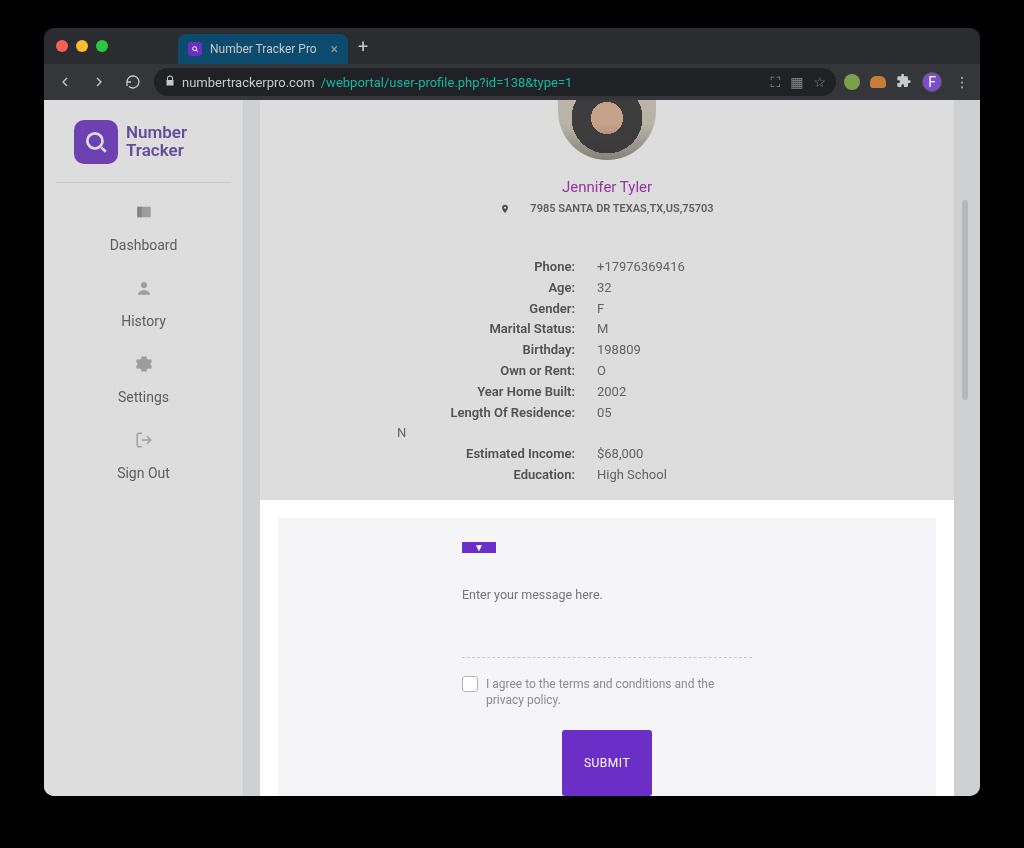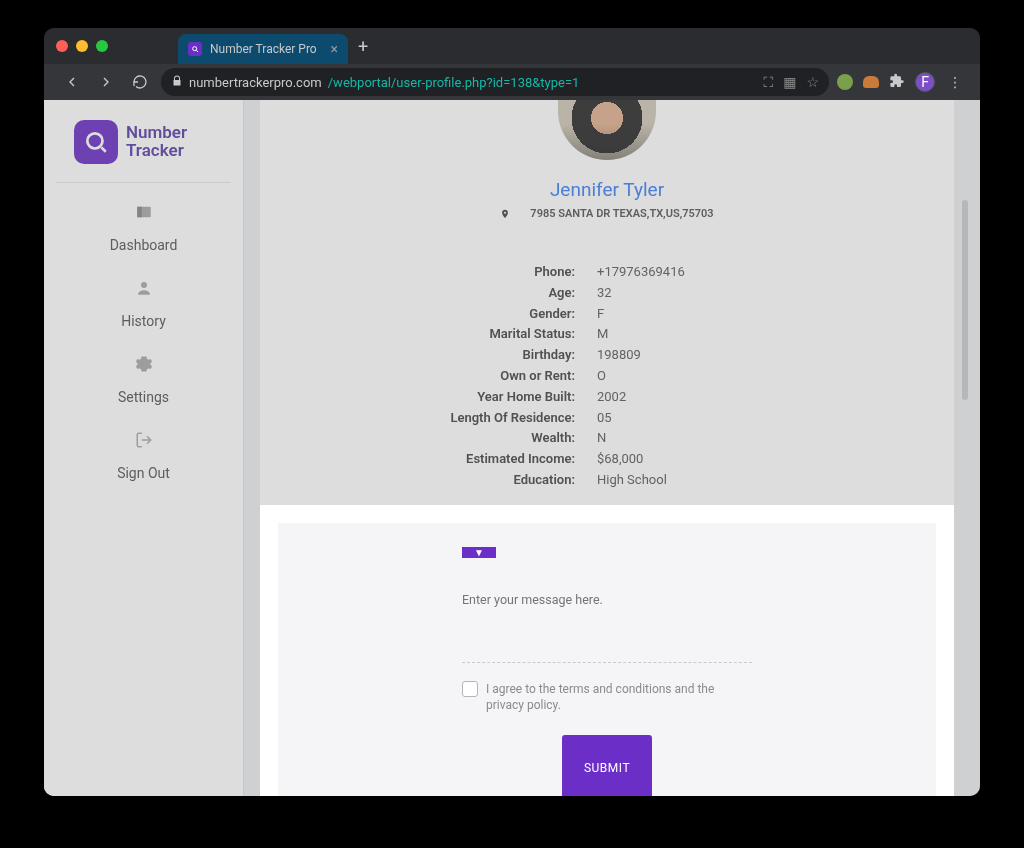--- a/index.html
+++ b/index.html
@@ -10,21 +10,21 @@
 .titlebar { height: 36px; background: #2b2c2f; display: flex; align-items: center; padding: 0 12px; }
 .traffic { display: flex; gap: 8px; }
 .dot { width: 12px; height: 12px; border-radius: 50%; }
 .dot.r { background: #ff5f56; } .dot.y { background: #ffbd2e; } .dot.g { background: #27c93f; }
 .tab { margin-left: 70px; background: #0c4a6e; height: 30px; border-radius: 8px 8px 0 0; display: flex; align-items: center; padding: 0 10px; gap: 8px; color: #c9c9c9; font-size: 12px; width: 170px; position: relative; top: 3px;}
 .tab-favicon { width: 14px; height: 14px; background: #6b2fc7; border-radius: 3px; display: flex; align-items: center; justify-content: center; }
 .tab-favicon svg { width: 8px; height: 8px; }
 .tab-close { margin-left: auto; color: #999; font-size: 14px; cursor: pointer; }
 .newtab { margin-left: 10px; color: #c9c9c9; font-size: 18px; cursor: pointer; }
 
-.toolbar { height: 36px; background: #35363a; display: flex; align-items: center; padding: 0 15px; gap: 8px; }
+.toolbar { height: 36px; background: #35363a; display: flex; align-items: center; padding: 0 8px; gap: 8px; }
 .tbtn { width: 26px; height: 26px; display: flex; align-items: center; justify-content: center; color: #c9c9c9; cursor: pointer; border-radius: 50%; }
 .tbtn svg { width: 16px; height: 16px; }
 .urlbar { flex: 1; background: #202124; height: 28px; border-radius: 14px; display: flex; align-items: center; padding: 0 10px; color: #c9c9c9; font-size: 13px; gap: 6px; }
 .urlbar .dim { color: #14b8a6; }
 .urlicons { display: flex; gap: 10px; margin-left: auto; color: #8a8a8a; }
 .urlicons > span, .exticons > span { font-size: 14px; }
 .exticons { display: flex; gap: 10px; align-items: center; color: #c9c9c9; }
 .avatar-btn { width: 20px; height: 20px; border-radius: 50%; background: #7b4fc7; color: #fff; font-size: 11px; display: flex; align-items: center; justify-content: center; border: 1px solid #555; }
 .ext-pill { width: 16px; height: 16px; background: #7aa04b; border-radius: 50%; }
 .ext-palette { width: 16px; height: 12px; background: #c97b3a; border-radius: 6px 6px 3px 3px; }
@@ -43,21 +43,21 @@
 .sideicon { width: 22px; height: 22px; display: flex; align-items: center; justify-content: center; color: #888; }
 .sideicon svg { width: 18px; height: 18px; }
 
 .main { position: absolute; left: 200px; right: 10px; top: 0; bottom: 0; overflow: hidden; }
 .scrollbar { position: absolute; right: 2px; top: 100px; width: 6px; height: 200px; background: #b7b7b7; border-radius: 3px; z-index: 4; }
 
 .profile-card { background: #fff; margin: 0 16px; padding-bottom: 14px; position: relative; z-index: 1; }
 .avatar-wrap { display: flex; justify-content: center; }
 .avatar { width: 98px; height: 60px; border-radius: 0 0 49px 49px; background: radial-gradient(circle at 50% 30%, #e0b090 0 25%, #2a2a2a 25% 55%, #d0c8b8 55% 100%); background-color: #7a6a5a; overflow: hidden; position: relative; }
 .avatar::after { content:""; position:absolute; inset:0; background: linear-gradient(180deg, rgba(0,0,0,0) 40%, rgba(30,30,30,.4) 100%); }
-.profile-name { text-align: center; font-size: 19px; color: #3b82f6; margin-top: 18px; font-weight: 400; }
+.profile-name { text-align: center; font-size: 15px; color: #a21caf; margin-top: 18px; font-weight: 400; }
 .profile-addr { text-align: center; font-size: 11px; color: #555; margin-top: 6px; font-weight: 600; display: flex; align-items: center; justify-content: center; gap: 20px; }
 .profile-addr svg { width: 10px; height: 10px; }
 
 .details { margin: 42px auto 0; width: 420px; }
 .drow { display: flex; font-size: 13px; line-height: 1.6; }
 .dlabel { width: 200px; text-align: right; color: #444; font-weight: 600; padding-right: 22px; }
 .dval { color: #5b5b5b; }
 
 .compose-wrap { background: #fff; margin: 0 16px; padding: 18px; position: relative; z-index: 5; }
 .compose { background: #f5f5f8; padding: 24px 0 24px; }
@@ -229,21 +229,20 @@
             </div>
             <div class="drow">
               <div class="dlabel">Year Home Built:</div>
               <div class="dval">2002</div>
             </div>
             <div class="drow">
               <div class="dlabel">Length Of Residence:</div>
               <div class="dval">05</div>
             </div>
             <div class="drow">
-              <div class="dlabel">Wealth:</div>
               <div class="dval">N</div>
             </div>
             <div class="drow">
               <div class="dlabel">Estimated Income:</div>
               <div class="dval">$68,000</div>
             </div>
             <div class="drow">
               <div class="dlabel">Education:</div>
               <div class="dval">High School</div>
             </div>

